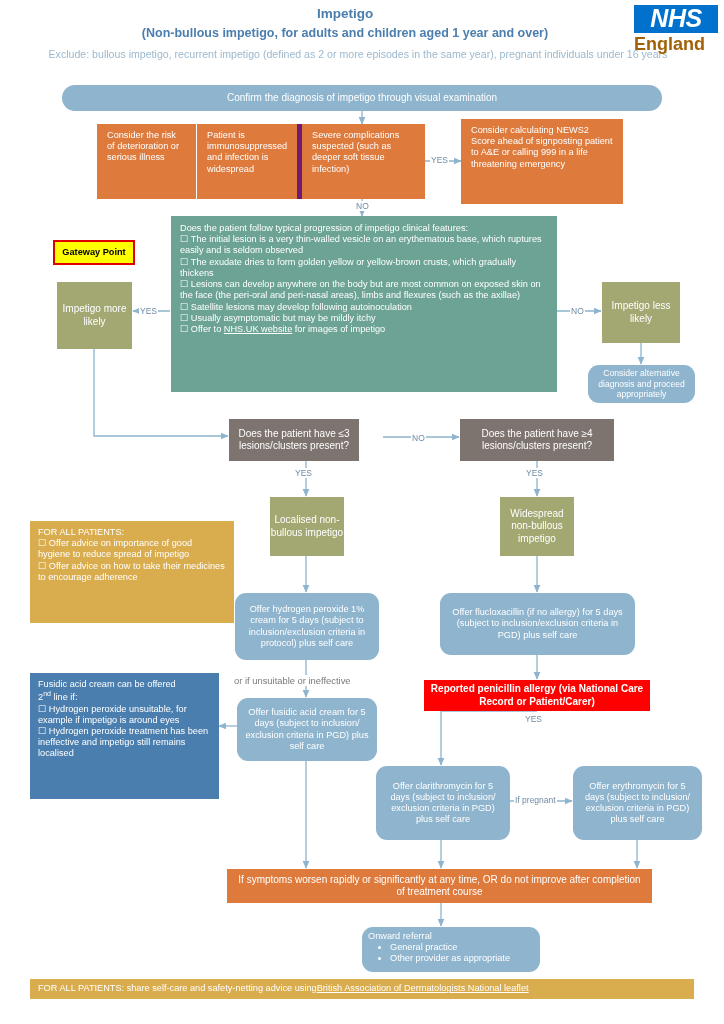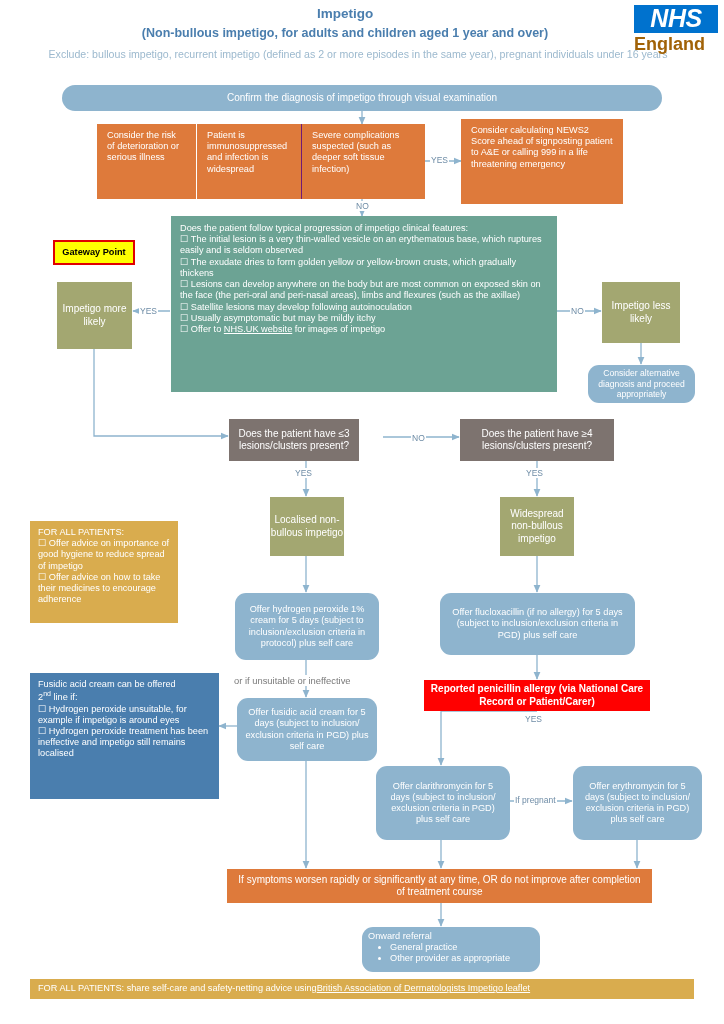--- a/index.html
+++ b/index.html
@@ -130,21 +130,21 @@
     </g>
   </svg>
 
   <div class="node c-blue r-pill pad t10" style="left:62px; top:85px; width:600px; height:26px;">
     <span>Confirm the diagnosis of impetigo through visual examination</span>
   </div>
 
   <div class="node c-orange r-sq left pad t9" style="left:97px; top:124px; width:100px; height:75px; border-right:1px solid #fff;">
     <span>Consider the risk of deterioration or serious illness</span>
   </div>
-  <div class="node c-orange r-sq left pad t9" style="left:197px; top:124px; width:105px; height:75px; border-right:1px solid #701a75;">
+  <div class="node c-orange r-sq left pad t9" style="left:197px; top:124px; width:105px; height:75px; border-right:5px solid #701a75;">
     <span>Patient is immunosuppressed and infection is widespread</span>
   </div>
   <div class="node c-orange r-sq left pad t9" style="left:302px; top:124px; width:123px; height:75px;">
     <span>Severe complications suspected (such as deeper soft tissue infection)</span>
   </div>
   <div class="node c-orange r-sq left pad t9" style="left:461px; top:119px; width:162px; height:85px;">
     <span>Consider calculating NEWS2 Score ahead of signposting patient to A&amp;E or calling 999 in a life threatening emergency</span>
   </div>
 
   <div class="lbl" style="left:430px; top:155px;">YES</div>
@@ -215,21 +215,21 @@
   <div class="lbl" style="left:524px; top:714px;">YES</div>
 
   <div class="node c-blue r-soft t9" style="left:376px; top:766px; width:134px; height:74px; padding:4px 8px;">
     <span>Offer clarithromycin for 5 days (subject to inclusion/ exclusion criteria in PGD) plus self care</span>
   </div>
   <div class="node c-blue r-soft t9" style="left:573px; top:766px; width:129px; height:74px; padding:4px 8px;">
     <span>Offer erythromycin for 5 days (subject to inclusion/ exclusion criteria in PGD) plus self care</span>
   </div>
   <div class="lbl" style="left:514px; top:795px;">If pregnant</div>
 
-  <div class="node c-gold r-sq left t9" style="left:30px; top:521px; width:148px; height:102px; padding:6px 8px; display:block;">
+  <div class="node c-gold r-sq left t9" style="left:30px; top:521px; width:204px; height:102px; padding:6px 8px; display:block;">
     <div>FOR ALL PATIENTS:</div>
     <div class="chk">Offer advice on importance of good hygiene to reduce spread of impetigo</div>
     <div class="chk">Offer advice on how to take their medicines to encourage adherence</div>
   </div>
 
   <div class="node c-blue-d r-sq left t9" style="left:30px; top:673px; width:189px; height:126px; padding:6px 8px; display:block;">
     <div>Fusidic acid cream can be offered</div>
     <div><span>2</span><sup style="font-size:7px;">nd</sup><span> line if:</span></div>
     <div class="chk">Hydrogen peroxide unsuitable, for example if impetigo is around eyes</div>
     <div class="chk">Hydrogen peroxide treatment has been ineffective and impetigo still remains localised</div>
@@ -242,16 +242,16 @@
   <div class="node c-blue r-soft left t9" style="left:362px; top:927px; width:178px; height:45px; padding:4px 6px; display:block;">
     <div>Onward referral</div>
     <ul class="bul">
       <li>General practice</li>
       <li>Other provider as appropriate</li>
     </ul>
   </div>
 
   <div class="node c-gold r-sq left t9" style="left:30px; top:979px; width:664px; height:20px; padding:4px 8px; align-items:center;">
     <span>FOR ALL PATIENTS: share self-care and safety-netting advice using </span>
-      <span class="ul">British Association of Dermatologists Impetigo leaflet</span>
+      <span class="ul">British Association of Dermatologists National leaflet</span>
   </div>
 
 </div>
 
 </body></html>

